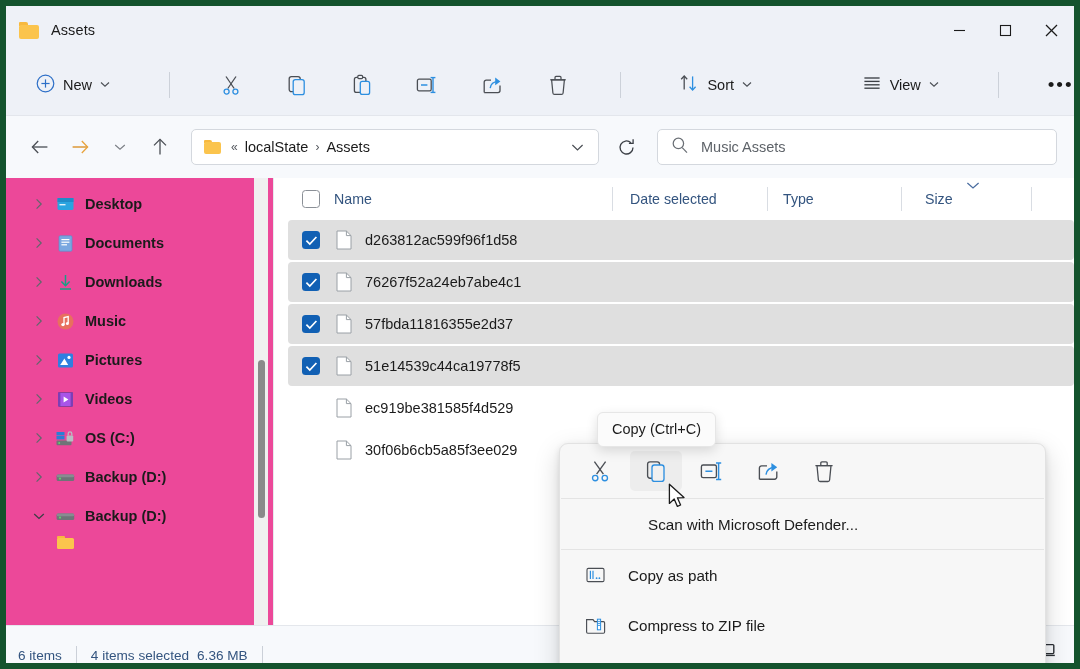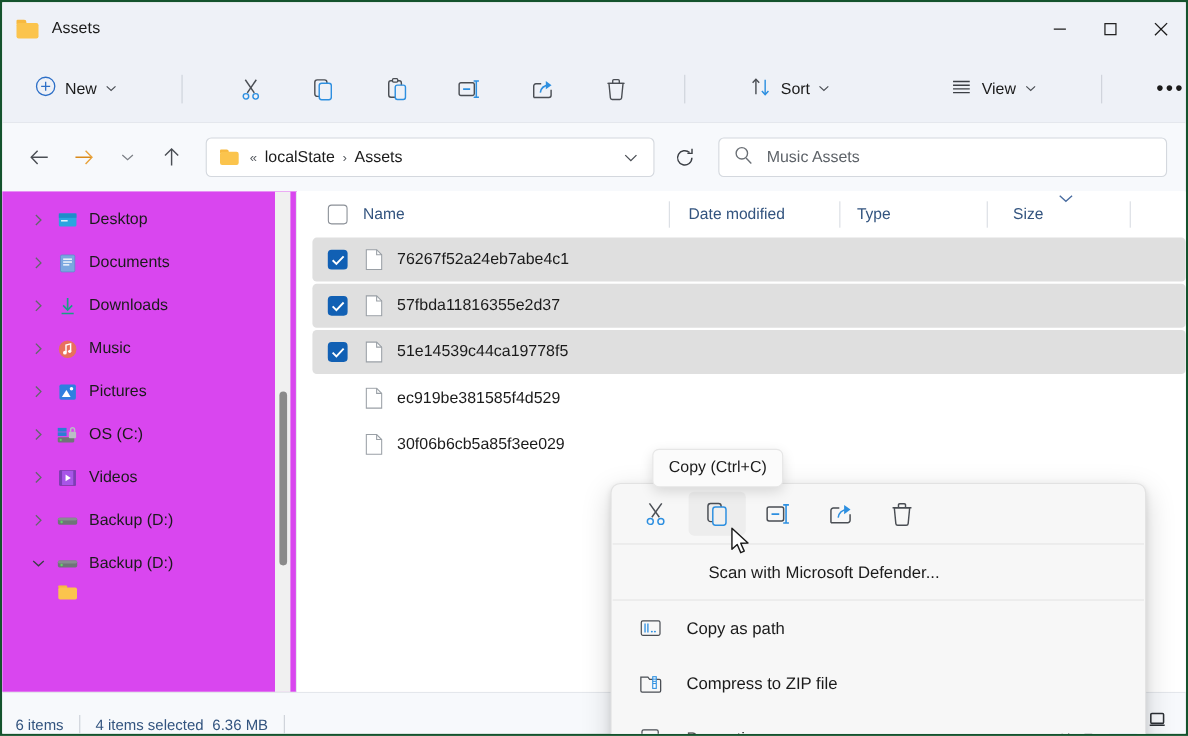--- a/index.html
+++ b/index.html
@@ -7,21 +7,21 @@
     width: 1080px; height: 669px;
     font-family: "Liberation Sans", sans-serif;
     background: #f3f3f3;
     overflow: hidden;
     -webkit-font-smoothing: antialiased;
   }
   #app {
     position: relative;
     width: 1080px; height: 669px;
     background: #ffffff;
-    border: 2px solid #14532d;
+    border: 6px solid #14532d;
     display: flex; flex-direction: column;
     overflow: hidden;
   }
 
   
   .titlebar {
     height: 48px; flex: 0 0 48px;
     background: #eef1f7;
     display: flex; align-items: center;
     position: relative;
@@ -100,22 +100,22 @@
     flex: 1 1 auto; height: 36px; margin-left: 10px; margin-right: 2px;
     background: #ffffff; border: 1px solid #d4d8de; border-radius: 5px;
     display: flex; align-items: center; padding-left: 13px; gap: 12px;
   }
   .search-ph { font-size: 14.5px; color: #5e6369; }
 
   
   .body { flex: 1 1 auto; display: flex; min-height: 0; position: relative; background:#fff; }
 
   .sidebar {
-    width: 268px; flex: 0 0 268px; background: #d946ef;
-    position: relative; padding-top: 6px; overflow: hidden;
+    width: 268px; flex: 0 0 268px; background: #ec4899;
+    position: relative; padding-top: 6px; overflow: hidden; font-weight: bold;
   }
   .nav-row {
     height: 38px; display: flex; align-items: center; padding-left: 12px; gap: 0px;
     border-radius: 5px; margin: 1px 10px 1px 8px;
   }
   .nav-exp {
     width: 26px; flex: 0 0 26px; display: flex; align-items: center; justify-content: center;
     color: #62666c; font-size: 11px;
   }
   .nav-ico { width: 26px; flex: 0 0 26px; display: flex; align-items: center; justify-content: center; }
@@ -499,57 +499,57 @@
         <div class="nav-label">Pictures</div>
       </div>
 
       <div class="nav-row">
         <div class="nav-exp">
           <svg width="8" height="12" viewBox="0 0 8 12">
               <polyline points="1.6,1.4 6.2,6 1.6,10.6" fill="none" stroke="#62666c" stroke-width="1.2"></polyline>
             </svg>
         </div>
         <div class="nav-ico">
+          <svg width="19" height="19" viewBox="0 0 19 19">
+              <rect x="2" y="2.6" width="15" height="13.8" rx="1.4" fill="#a martinez"></rect>
+              <rect x="2" y="2.6" width="15" height="13.8" rx="1.4" fill="#a855e8"></rect>
+              <rect x="2" y="2.6" width="2.4" height="13.8" fill="#7c3fb5"></rect>
+              <rect x="14.6" y="2.6" width="2.4" height="13.8" fill="#7c3fb5"></rect>
+              <polygon points="7.6,6.4 12.4,9.5 7.6,12.6" fill="#fff"></polygon>
+            </svg>
+        </div>
+        <div class="nav-label">Videos</div>
+      </div>
+
+      <div class="nav-row">
+        <div class="nav-exp">
+          <svg width="8" height="12" viewBox="0 0 8 12">
+              <polyline points="1.6,1.4 6.2,6 1.6,10.6" fill="none" stroke="#62666c" stroke-width="1.2"></polyline>
+            </svg>
+        </div>
+        <div class="nav-ico">
           <svg width="21" height="19" viewBox="0 0 21 19">
             <rect x="1.5" y="3" width="8" height="3.4" fill="#2a7fd4"></rect>
               <rect x="1.5" y="7" width="8" height="3.4" fill="#2a7fd4"></rect>
             <rect x="1.5" y="11.6" width="15" height="4.6" rx="1" fill="#6f7478"></rect>
               <circle cx="4.2" cy="13.9" r="1" fill="#5fd36a"></circle>
             <rect x="11.6" y="6.4" width="6.6" height="6" rx="1" fill="#b9bec4"></rect>
             <path d="M13.2 6.4 V4.6 a1.8 1.8 0 0 1 3.6 0 V6.4" fill="none" stroke="#b9bec4" stroke-width="1.3"></path>
           </svg>
         </div>
         <div class="nav-label">OS (C:)</div>
       </div>
 
       <div class="nav-row">
         <div class="nav-exp">
           <svg width="8" height="12" viewBox="0 0 8 12">
               <polyline points="1.6,1.4 6.2,6 1.6,10.6" fill="none" stroke="#62666c" stroke-width="1.2"></polyline>
             </svg>
         </div>
         <div class="nav-ico">
-          <svg width="19" height="19" viewBox="0 0 19 19">
-              <rect x="2" y="2.6" width="15" height="13.8" rx="1.4" fill="#a martinez"></rect>
-              <rect x="2" y="2.6" width="15" height="13.8" rx="1.4" fill="#a855e8"></rect>
-              <rect x="2" y="2.6" width="2.4" height="13.8" fill="#7c3fb5"></rect>
-              <rect x="14.6" y="2.6" width="2.4" height="13.8" fill="#7c3fb5"></rect>
-              <polygon points="7.6,6.4 12.4,9.5 7.6,12.6" fill="#fff"></polygon>
-            </svg>
-        </div>
-        <div class="nav-label">Videos</div>
-      </div>
-
-      <div class="nav-row">
-        <div class="nav-exp">
-          <svg width="8" height="12" viewBox="0 0 8 12">
-              <polyline points="1.6,1.4 6.2,6 1.6,10.6" fill="none" stroke="#62666c" stroke-width="1.2"></polyline>
-            </svg>
-        </div>
-        <div class="nav-ico">
           <svg width="21" height="19" viewBox="0 0 21 19">
               <rect x="1.6" y="6.6" width="17.6" height="6.4" rx="1.6" fill="#6f7478"></rect>
               <rect x="1.6" y="6.6" width="17.6" height="2.6" rx="1.6" fill="#878c91"></rect>
               <circle cx="5" cy="10.6" r="1.1" fill="#5fd36a"></circle>
             </svg>
         </div>
         <div class="nav-label">Backup (D:)</div>
       </div>
 
       <div class="nav-row">
@@ -585,21 +585,21 @@
 
     <div class="filepane">
 
       <div class="colheader">
         <div class="col col-name">
           <span class="hdr-check"></span>
           <span>Name</span>
         </div>
         <div class="col col-date">
           <span class="col-div" style="left:0"></span>
-          <span>Date modified</span>
+          <span>Date selected</span>
         </div>
         <div class="col col-type">
           <span class="col-div" style="left:0"></span>
           <span>Type</span>
         </div>
         <div class="col col-size">
           <span class="col-div" style="left:0"></span>
           <span>Size</span>
           <span class="sortchev">
             <svg width="14" height="9" viewBox="0 0 14 9">
@@ -607,20 +607,36 @@
               </svg>
           </span>
         </div>
         <div class="col" style="width:24px;position:relative;">
           <span class="col-div" style="left:0"></span>
         </div>
       </div>
 
       <div class="rows">
 
+        <div class="row sel">
+          <span class="rowcheck-wrap">
+              <span class="rowcheck on">
+            <svg width="13" height="11" viewBox="0 0 13 11">
+                  <polyline points="1.4,5.6 4.8,9 11.4,2" fill="none" stroke="#fff" stroke-width="1.7"></polyline>
+                </svg>
+          </span>
+            </span>
+          <span class="doc-ico">
+            <svg width="16" height="20" viewBox="0 0 16 20">
+                <path d="M1 1 h9.4 L15 5.6 V19 H1 Z" fill="#fff" stroke="#9aa0a6" stroke-width="1"></path>
+                <path d="M10.4 1 V5.6 H15" fill="none" stroke="#9aa0a6" stroke-width="1"></path>
+              </svg>
+          </span>
+          <span class="rowname">d263812ac599f96f1d58</span>
+        </div>
 
         <div class="row sel">
           <span class="rowcheck-wrap">
               <span class="rowcheck on">
             <svg width="13" height="11" viewBox="0 0 13 11">
                   <polyline points="1.4,5.6 4.8,9 11.4,2" fill="none" stroke="#fff" stroke-width="1.7"></polyline>
                 </svg>
           </span>
             </span>
           <span class="doc-ico">

